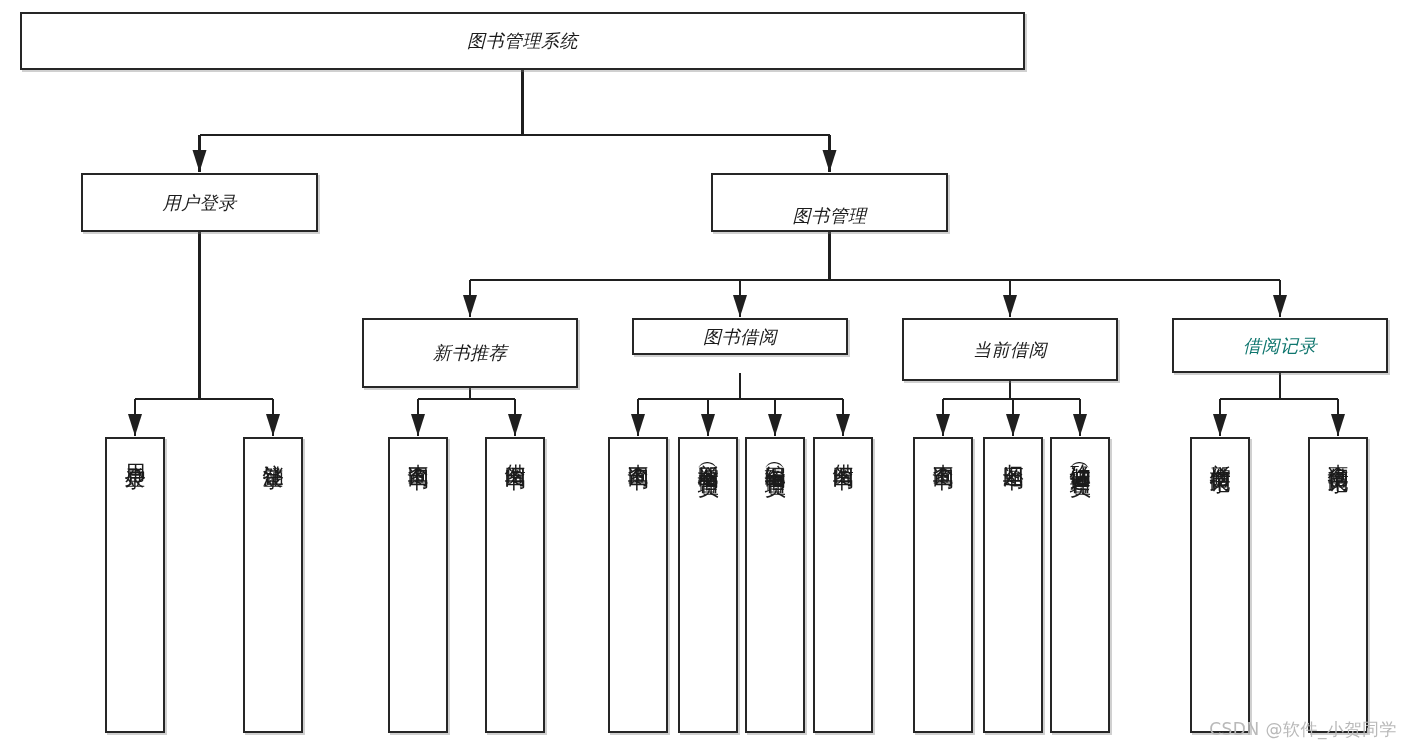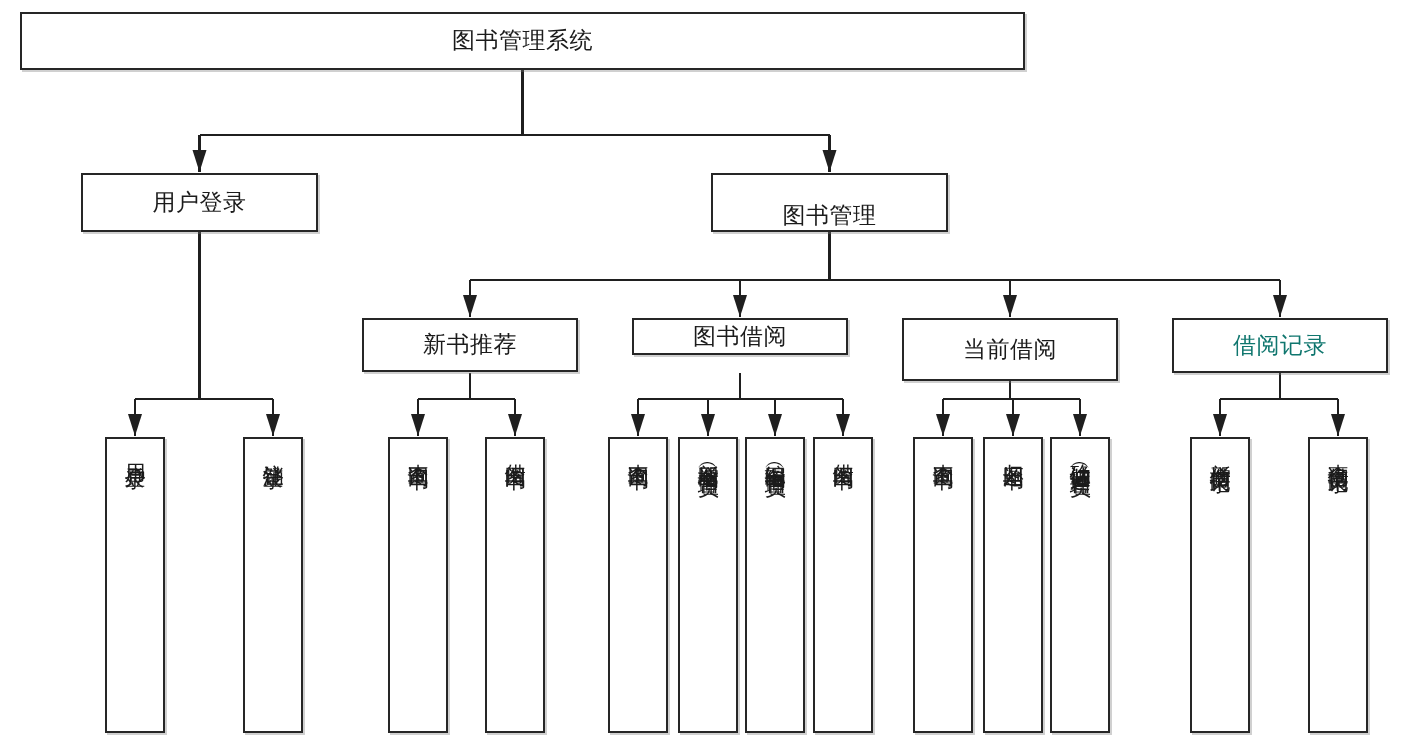--- a/index.html
+++ b/index.html
@@ -37,22 +37,23 @@
     color: #1b1b1b;
     box-shadow: 2px 2px 0 rgba(120,120,120,0.35);
   }
   .node-label {
     display: block;
     text-align: center;
     line-height: 1.28;
     letter-spacing: 0.5px;
   }
   .node.horiz .node-label {
-    font-size: 23px;
+    font-size: 18px;
     white-space: nowrap;
+    font-style: italic;
   }
   .node.vert {
     padding: 8px 2px;
     align-items: flex-start;
   }
   .node.vert .node-label {
     writing-mode: vertical-rl;
     text-orientation: upright;
     font-size: 21px;
     line-height: 1.08;
@@ -131,21 +132,21 @@
   <div id="nodes">
       <div class="node horiz" style="left: 20px; top: 12px; width: 1005px; height: 58px; border-color: rgb(38, 38, 38); background: rgb(255, 255, 255);">
         <span class="node-label" style="color: rgb(27, 27, 27);">图书管理系统</span>
       </div>
       <div class="node horiz" style="left: 81px; top: 173px; width: 237px; height: 59px; border-color: rgb(38, 38, 38); background: rgb(255, 255, 255);">
         <span class="node-label" style="color: rgb(27, 27, 27);">用户登录</span>
       </div>
       <div class="node horiz" style="left: 711px; top: 173px; width: 237px; height: 59px; border-color: rgb(38, 38, 38); background: rgb(255, 255, 255);">
         <span class="node-label" style="color: rgb(27, 27, 27); margin-top: 26px;">图书管理</span>
       </div>
-      <div class="node horiz" style="left: 362px; top: 318px; width: 216px; height: 54px; border-color: rgb(38, 38, 38); background: rgb(255, 255, 255);">
+      <div class="node horiz" style="left: 362px; top: 318px; width: 216px; height: 70px; border-color: rgb(38, 38, 38); background: rgb(255, 255, 255);">
         <span class="node-label" style="color: rgb(27, 27, 27);">新书推荐</span>
       </div>
       <div class="node horiz" style="left: 632px; top: 318px; width: 216px; height: 37px; border-color: rgb(38, 38, 38); background: rgb(255, 255, 255);">
         <span class="node-label" style="color: rgb(27, 27, 27);">图书借阅</span>
       </div>
       <div class="node horiz" style="left: 902px; top: 318px; width: 216px; height: 63px; border-color: rgb(38, 38, 38); background: rgb(255, 255, 255);">
         <span class="node-label" style="color: rgb(27, 27, 27);">当前借阅</span>
       </div>
       <div class="node horiz" style="left: 1172px; top: 318px; width: 216px; height: 55px; border-color: rgb(38, 38, 38); background: rgb(255, 255, 255);">
         <span class="node-label" style="color: #0f766e;">借阅记录</span>
@@ -183,13 +184,14 @@
       <div class="node vert" style="left: 1050px; top: 437px; width: 60px; height: 296px; border-color: rgb(38, 38, 38); background: rgb(255, 255, 255);">
         <span class="node-label" style="color: rgb(27, 27, 27);">确认归还（管理员）</span>
       </div>
       <div class="node vert" style="left: 1190px; top: 437px; width: 60px; height: 296px; border-color: rgb(38, 38, 38); background: rgb(255, 255, 255);">
         <span class="node-label" style="color: rgb(27, 27, 27);">新增借阅记录</span>
       </div>
       <div class="node vert" style="left: 1308px; top: 437px; width: 60px; height: 296px; border-color: rgb(38, 38, 38); background: rgb(255, 255, 255);">
         <span class="node-label" style="color: rgb(27, 27, 27);">查询借阅记录</span>
       </div>
     </div>
+  <div class="watermark">CSDN @软件_小贺同学</div>
 </div>
 
 </body></html>

